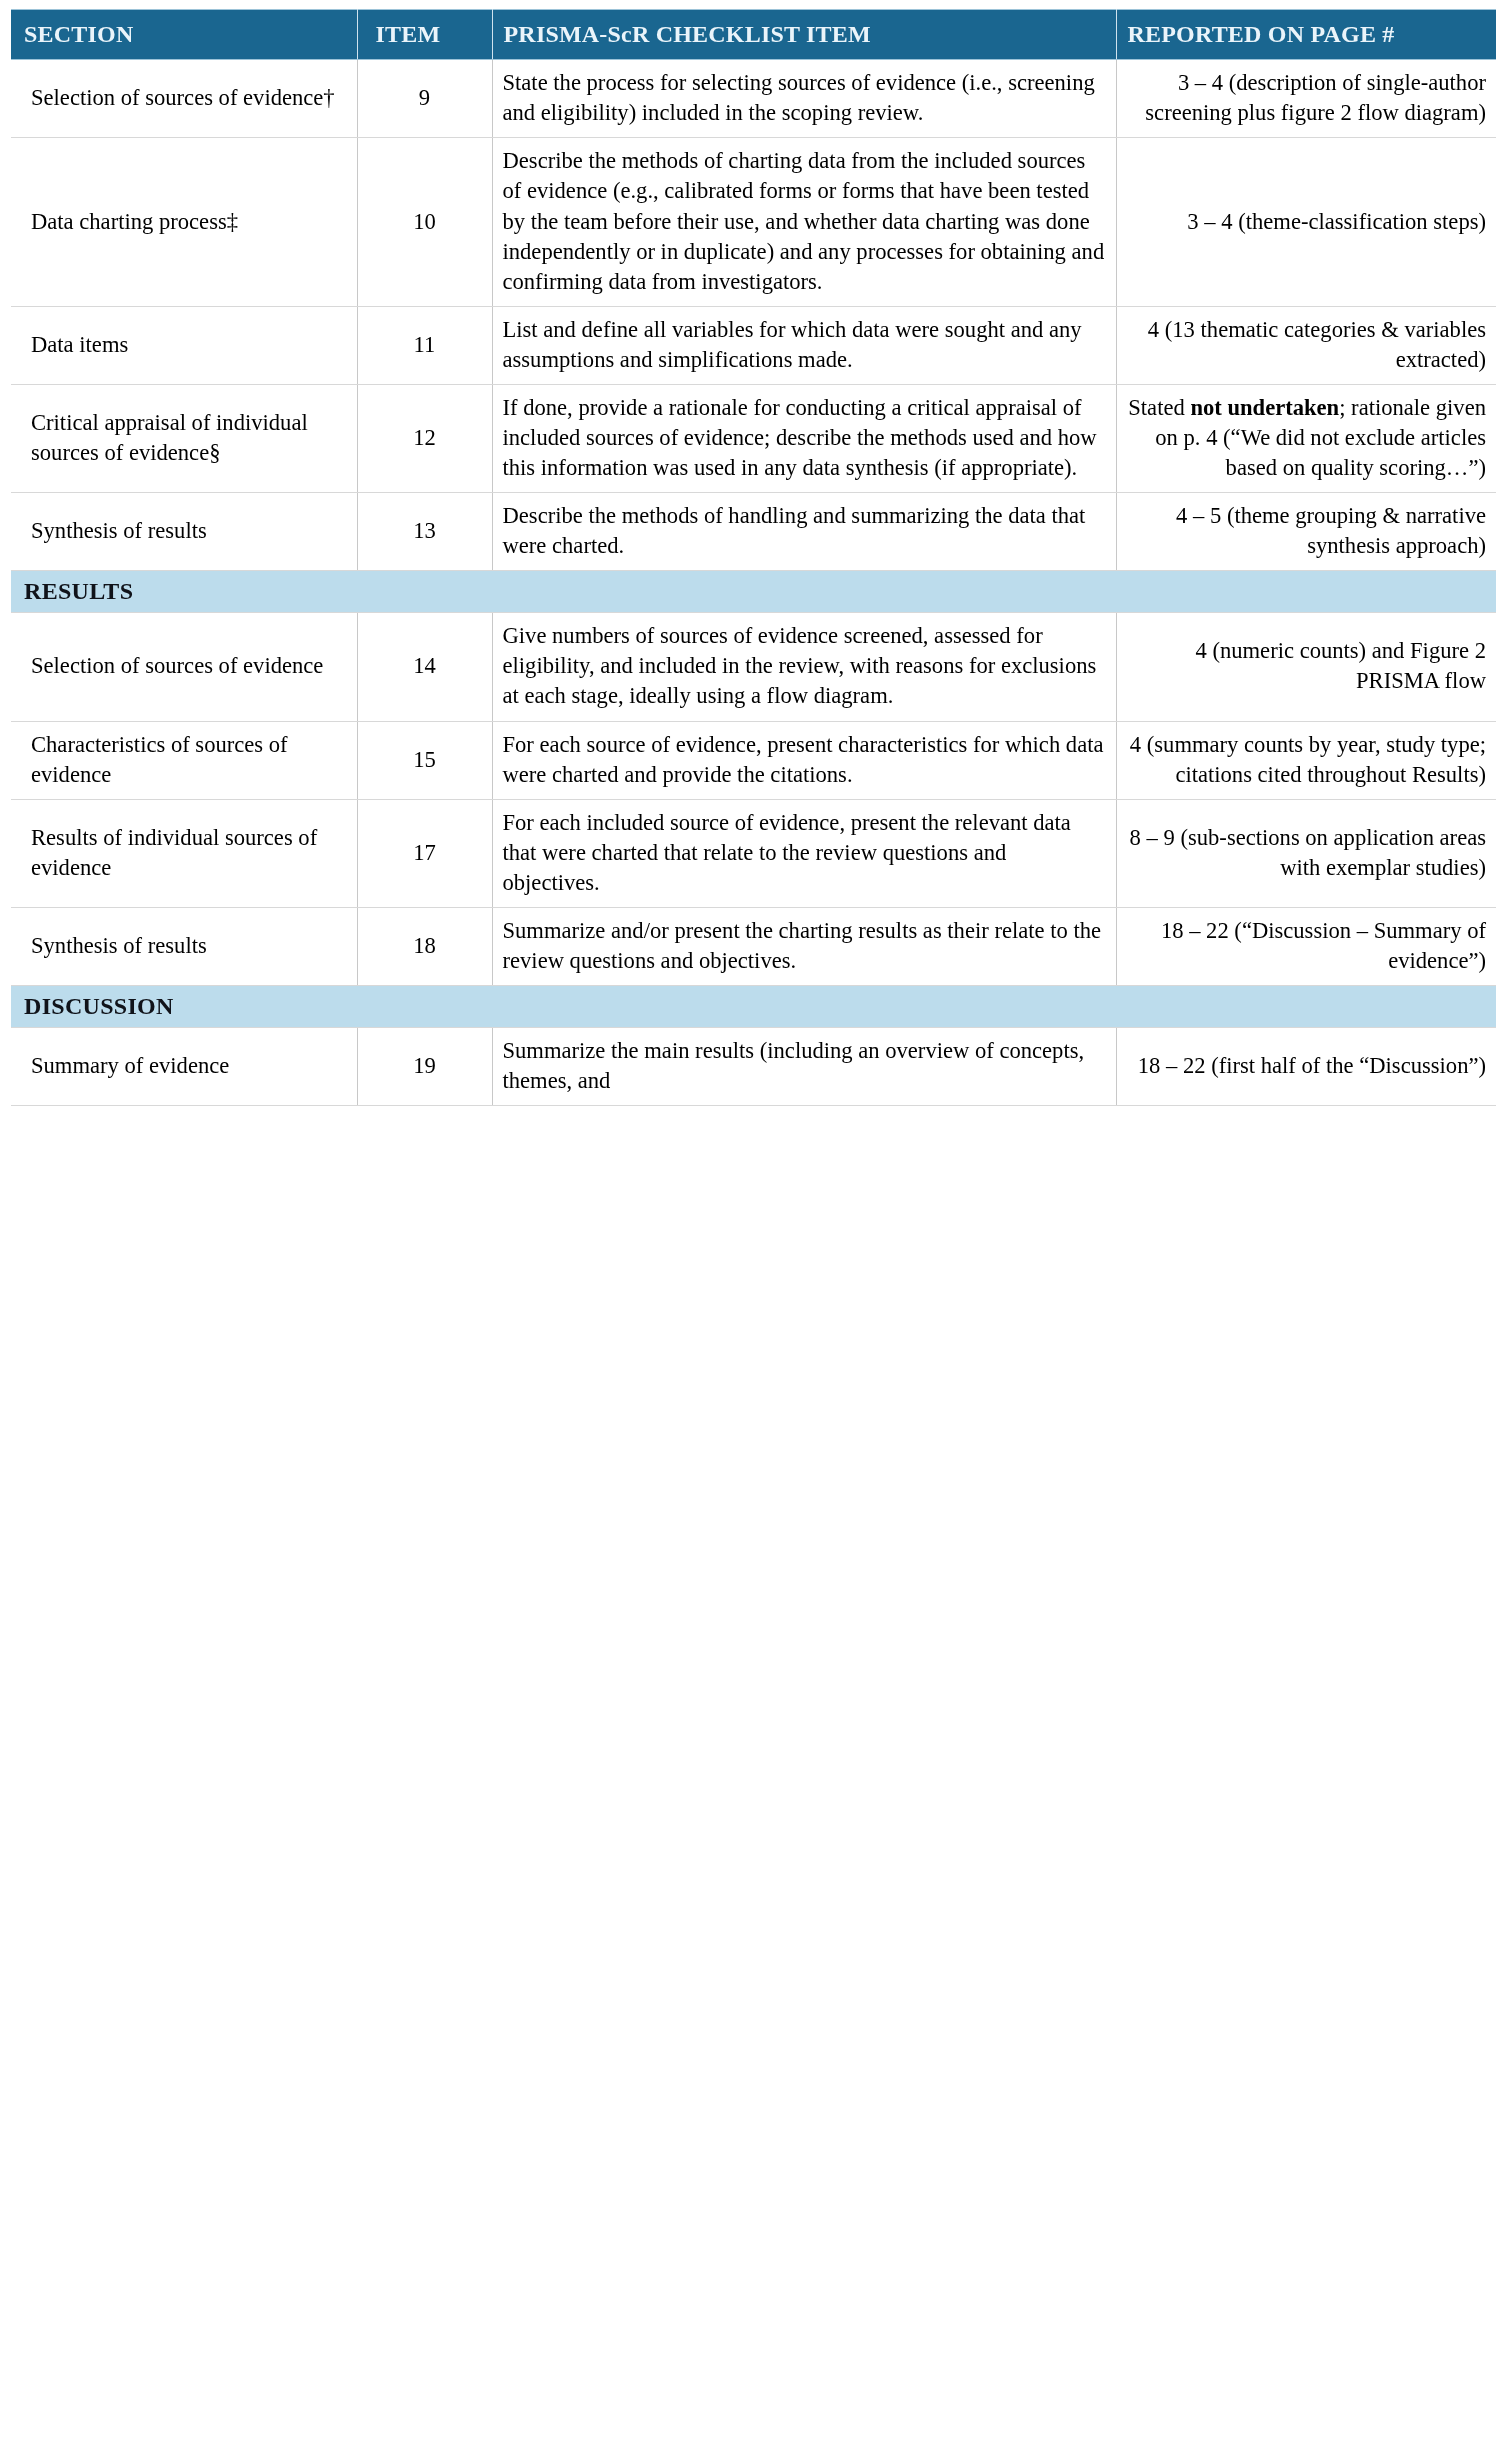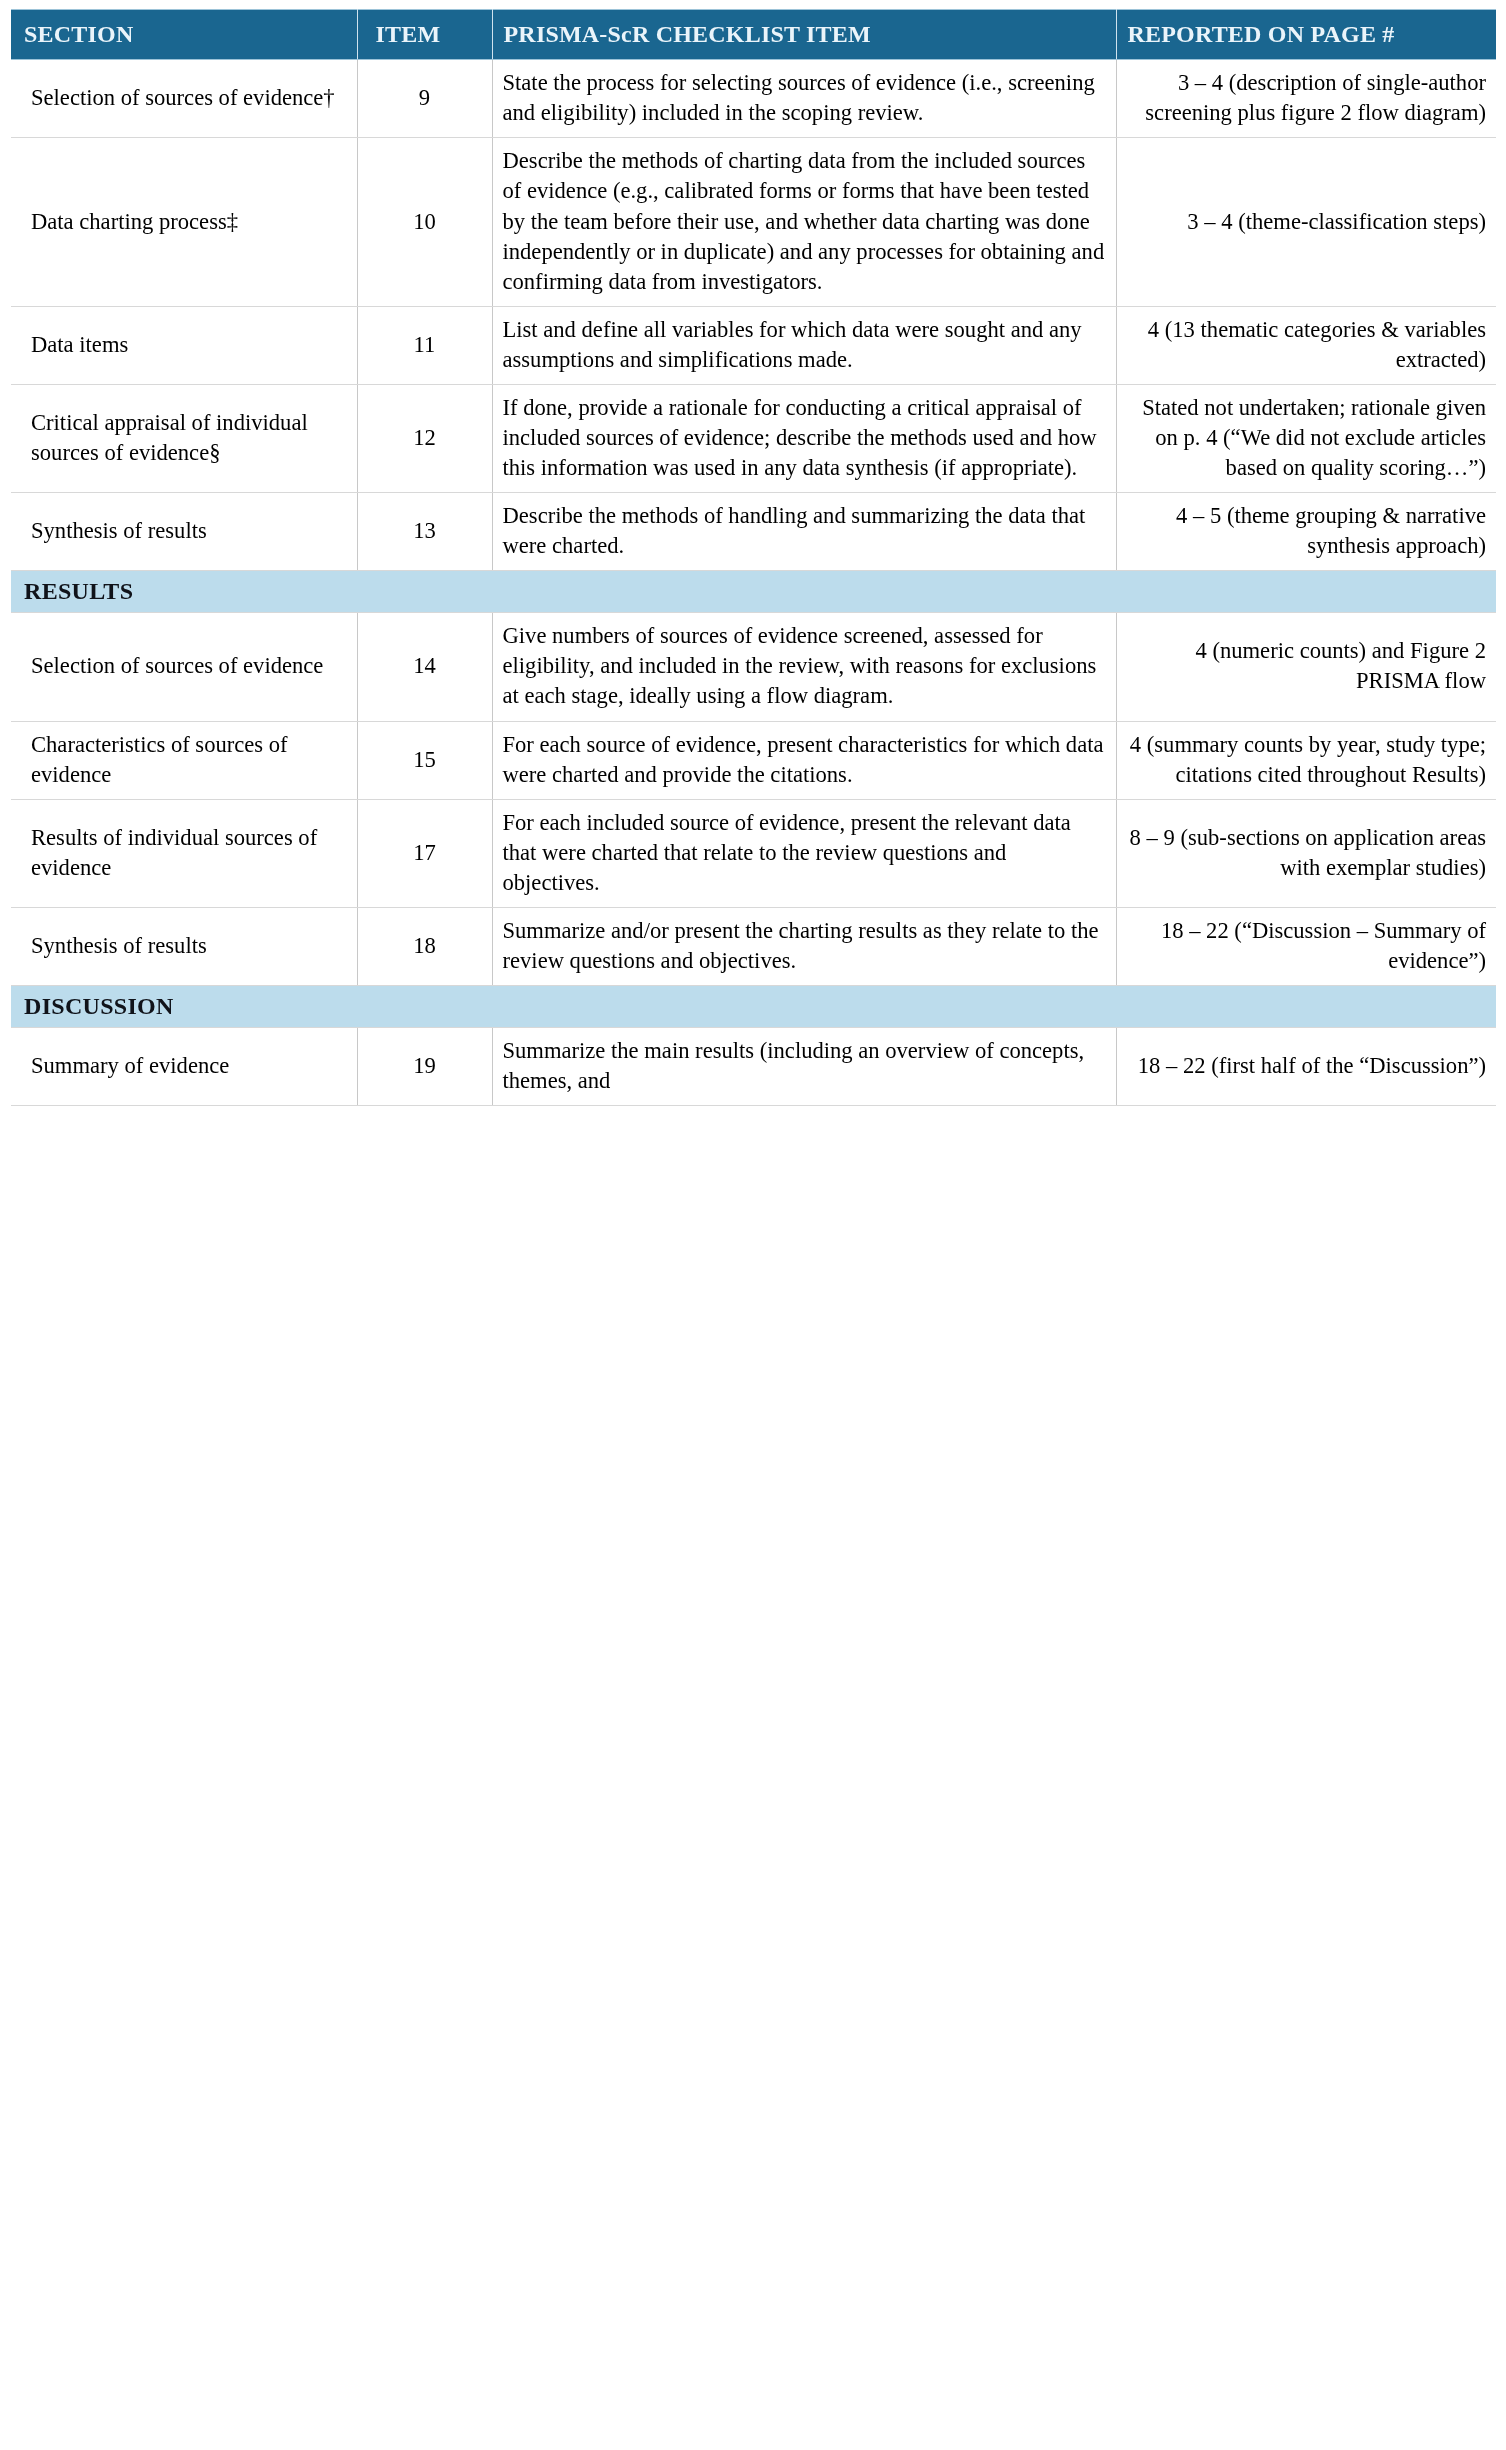--- a/index.html
+++ b/index.html
@@ -84,21 +84,21 @@
     background: #bcdcec;
     border-right: none;
     border-bottom: 1.5px solid #d8d8d8;
     padding: 7px 10px 8px 13px;
     font-weight: bold;
     font-size: 24px;
     letter-spacing: 0.3px;
     line-height: 1.1;
     color: #10131a;
   }
-  b.em { font-weight: normal; }
+  b.em { font-weight: bold; }
 </style>
 </head>
 <body>
 
 <div class="sheet">
   <table class="checklist">
     <colgroup>
       <col class="c-section">
       <col class="c-item">
       <col class="c-text">
@@ -160,21 +160,21 @@
         </tr>
         <tr>
           <td class="cell-section">Results of individual sources of evidence</td>
           <td class="cell-item">17</td>
           <td class="cell-text">For each included source of evidence, present the relevant data that were charted that relate to the review questions and objectives.</td>
           <td class="cell-page">8 – 9 (sub-sections on application areas with exemplar studies)</td>
         </tr>
         <tr>
           <td class="cell-section">Synthesis of results</td>
           <td class="cell-item">18</td>
-          <td class="cell-text">Summarize and/or present the charting results as they relate to the review questions and objectives.</td>
+          <td class="cell-text">Summarize and/or present the charting results as their relate to the review questions and objectives.</td>
           <td class="cell-page">18 – 22 (“Discussion – Summary of evidence”)</td>
         </tr>
         <tr class="section-band">
           <td colspan="4">DISCUSSION</td>
         </tr>
         <tr>
           <td class="cell-section">Summary of evidence</td>
           <td class="cell-item">19</td>
           <td class="cell-text">Summarize the main results (including an overview of concepts, themes, and</td>
           <td class="cell-page">18 – 22 (first half of the “Discussion”)</td>

